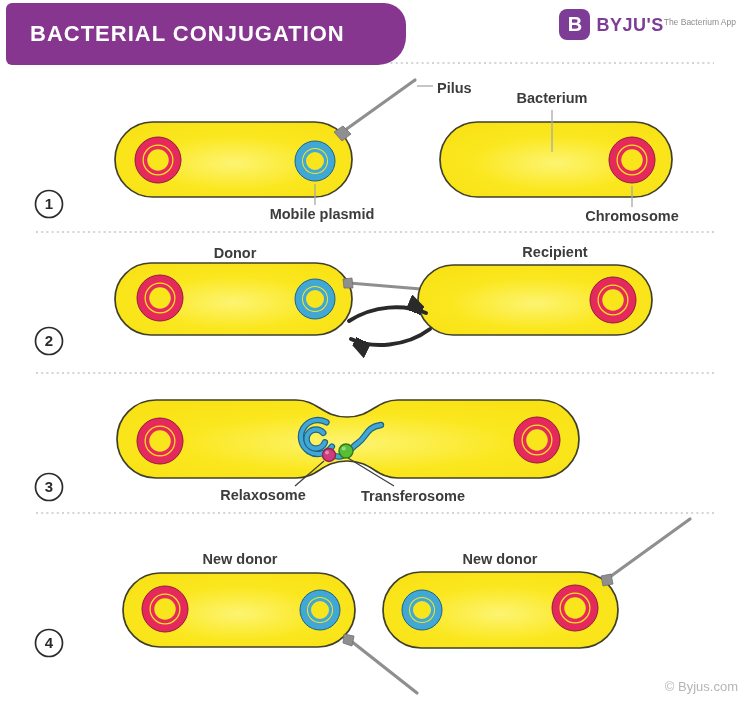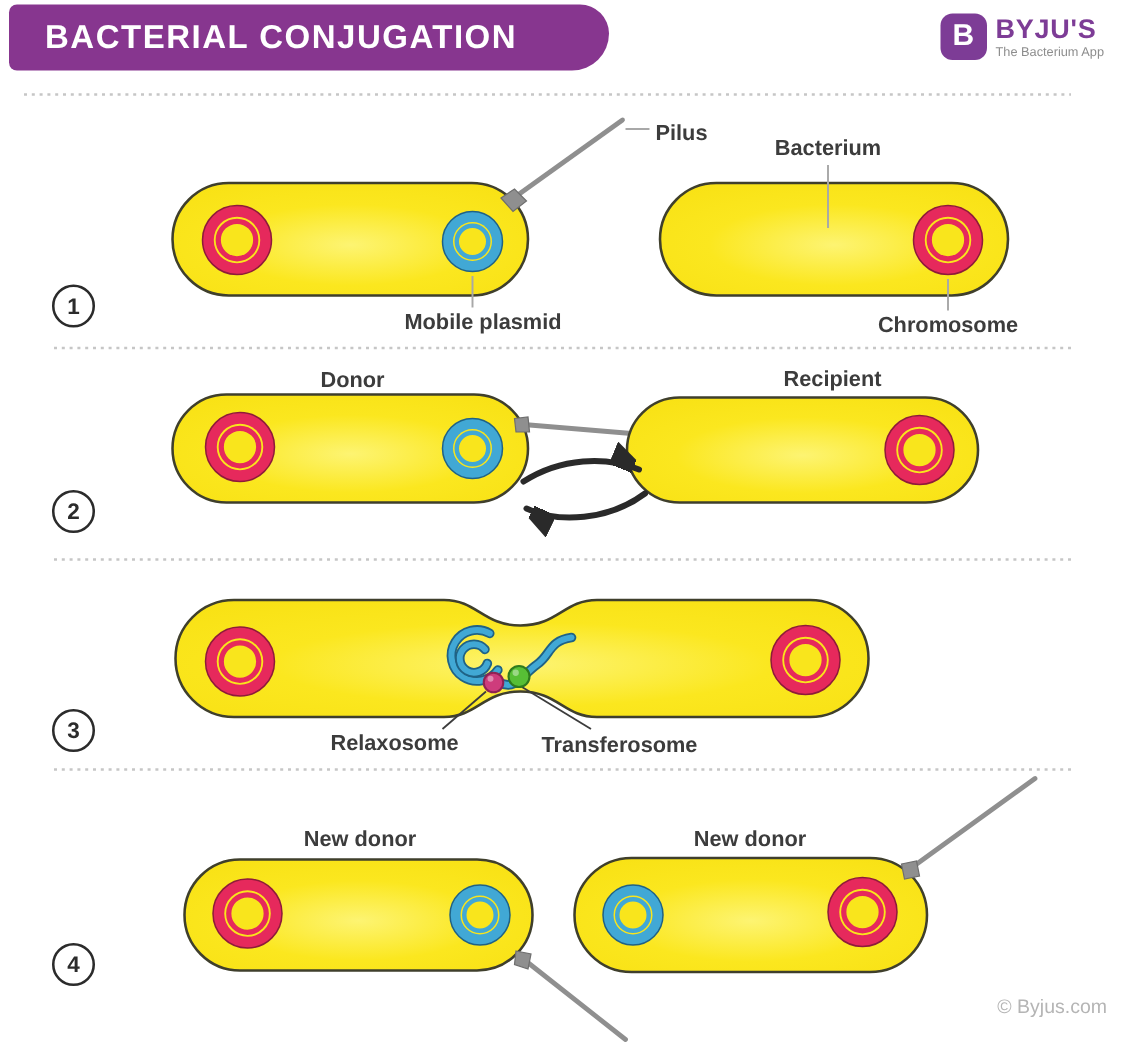--- a/index.html
+++ b/index.html
@@ -1,30 +1,30 @@
 <!DOCTYPE html>
 <html style="--banner_purple: #87368f; --brand_purple: #7d3c96; --cell_yellow: #f9e51c; --cell_outline: #3f3f2c; --chromosome_red: #e6295c; --chromosome_red_dark: #8e1b3a; --plasmid_blue: #41a8d5; --plasmid_blue_dark: #1f6286; --relaxosome_pink: #ce3c7c; --transferosome_green: #57bf35; --pilus_gray: #8f8f8f; --arrow_dark: #2a2a2a; --label_text: #3c3c3c; --divider_gray: #c6c6c6; --credit_gray: #b5b5b5;"><head>
 <meta charset="utf-8">
 <style>
   html,body{margin:0;padding:0;}
   body{width:750px;height:702px;position:relative;background:#fff;overflow:hidden;
        font-family:"Liberation Sans",sans-serif;}
-  .banner{position:absolute;left:6px;top:3px;width:400px;height:44px;
+  .banner{position:absolute;left:6px;top:3px;width:400px;height:62px;
           background:var(--banner_purple);border-radius:6px 22px 28px 6px;
           display:flex;align-items:center;}
   .banner h1{margin:0 0 0 24px;font-size:22px;letter-spacing:1px;color:#fff;
              font-weight:bold;white-space:nowrap;}
   .logo{position:absolute;right:14px;top:9px;display:flex;align-items:center;gap:6px;}
   .logo-icon{width:31px;height:31px;border-radius:8px;background:var(--brand_purple);
              color:#fff;font-weight:bold;font-size:20px;display:flex;
              align-items:center;justify-content:center;}
-  .logo-text{display:flex;flex-direction:column;line-height:1;justify-content:space-between;}
+  .logo-text{display:flex;flex-direction:row;line-height:1;justify-content:space-between;}
   .brand-name{color:var(--brand_purple);font-weight:bold;font-size:18px;letter-spacing:.5px;}
   .brand-tagline{color:#8d8d8d;font-size:8.5px;margin-top:2px;}
-  .credit{position:absolute;right:12px;bottom:24px;font-size:13px;color:var(--credit_gray);}
+  .credit{position:absolute;right:12px;bottom:8px;font-size:13px;color:var(--credit_gray);}
   svg.diagram{position:absolute;left:0;top:0;}
 
   .cell{fill:url(#cellGrad);stroke:var(--cell_outline);stroke-width:1.7;}
   .chrOuter{fill:var(--chromosome_red);stroke:var(--chromosome_red_dark);stroke-width:1;}
   .chrHole{fill:var(--cell_yellow);}
   .chrInner{fill:none;stroke:var(--chromosome_red);stroke-width:3.5;}
   .plOuter{fill:var(--plasmid_blue);stroke:var(--plasmid_blue_dark);stroke-width:1;}
   .plHole{fill:var(--cell_yellow);}
   .plInner{fill:none;stroke:var(--plasmid_blue);stroke-width:3;}
   .pilus{stroke:var(--pilus_gray);stroke-width:3.2;stroke-linecap:round;fill:none;}

